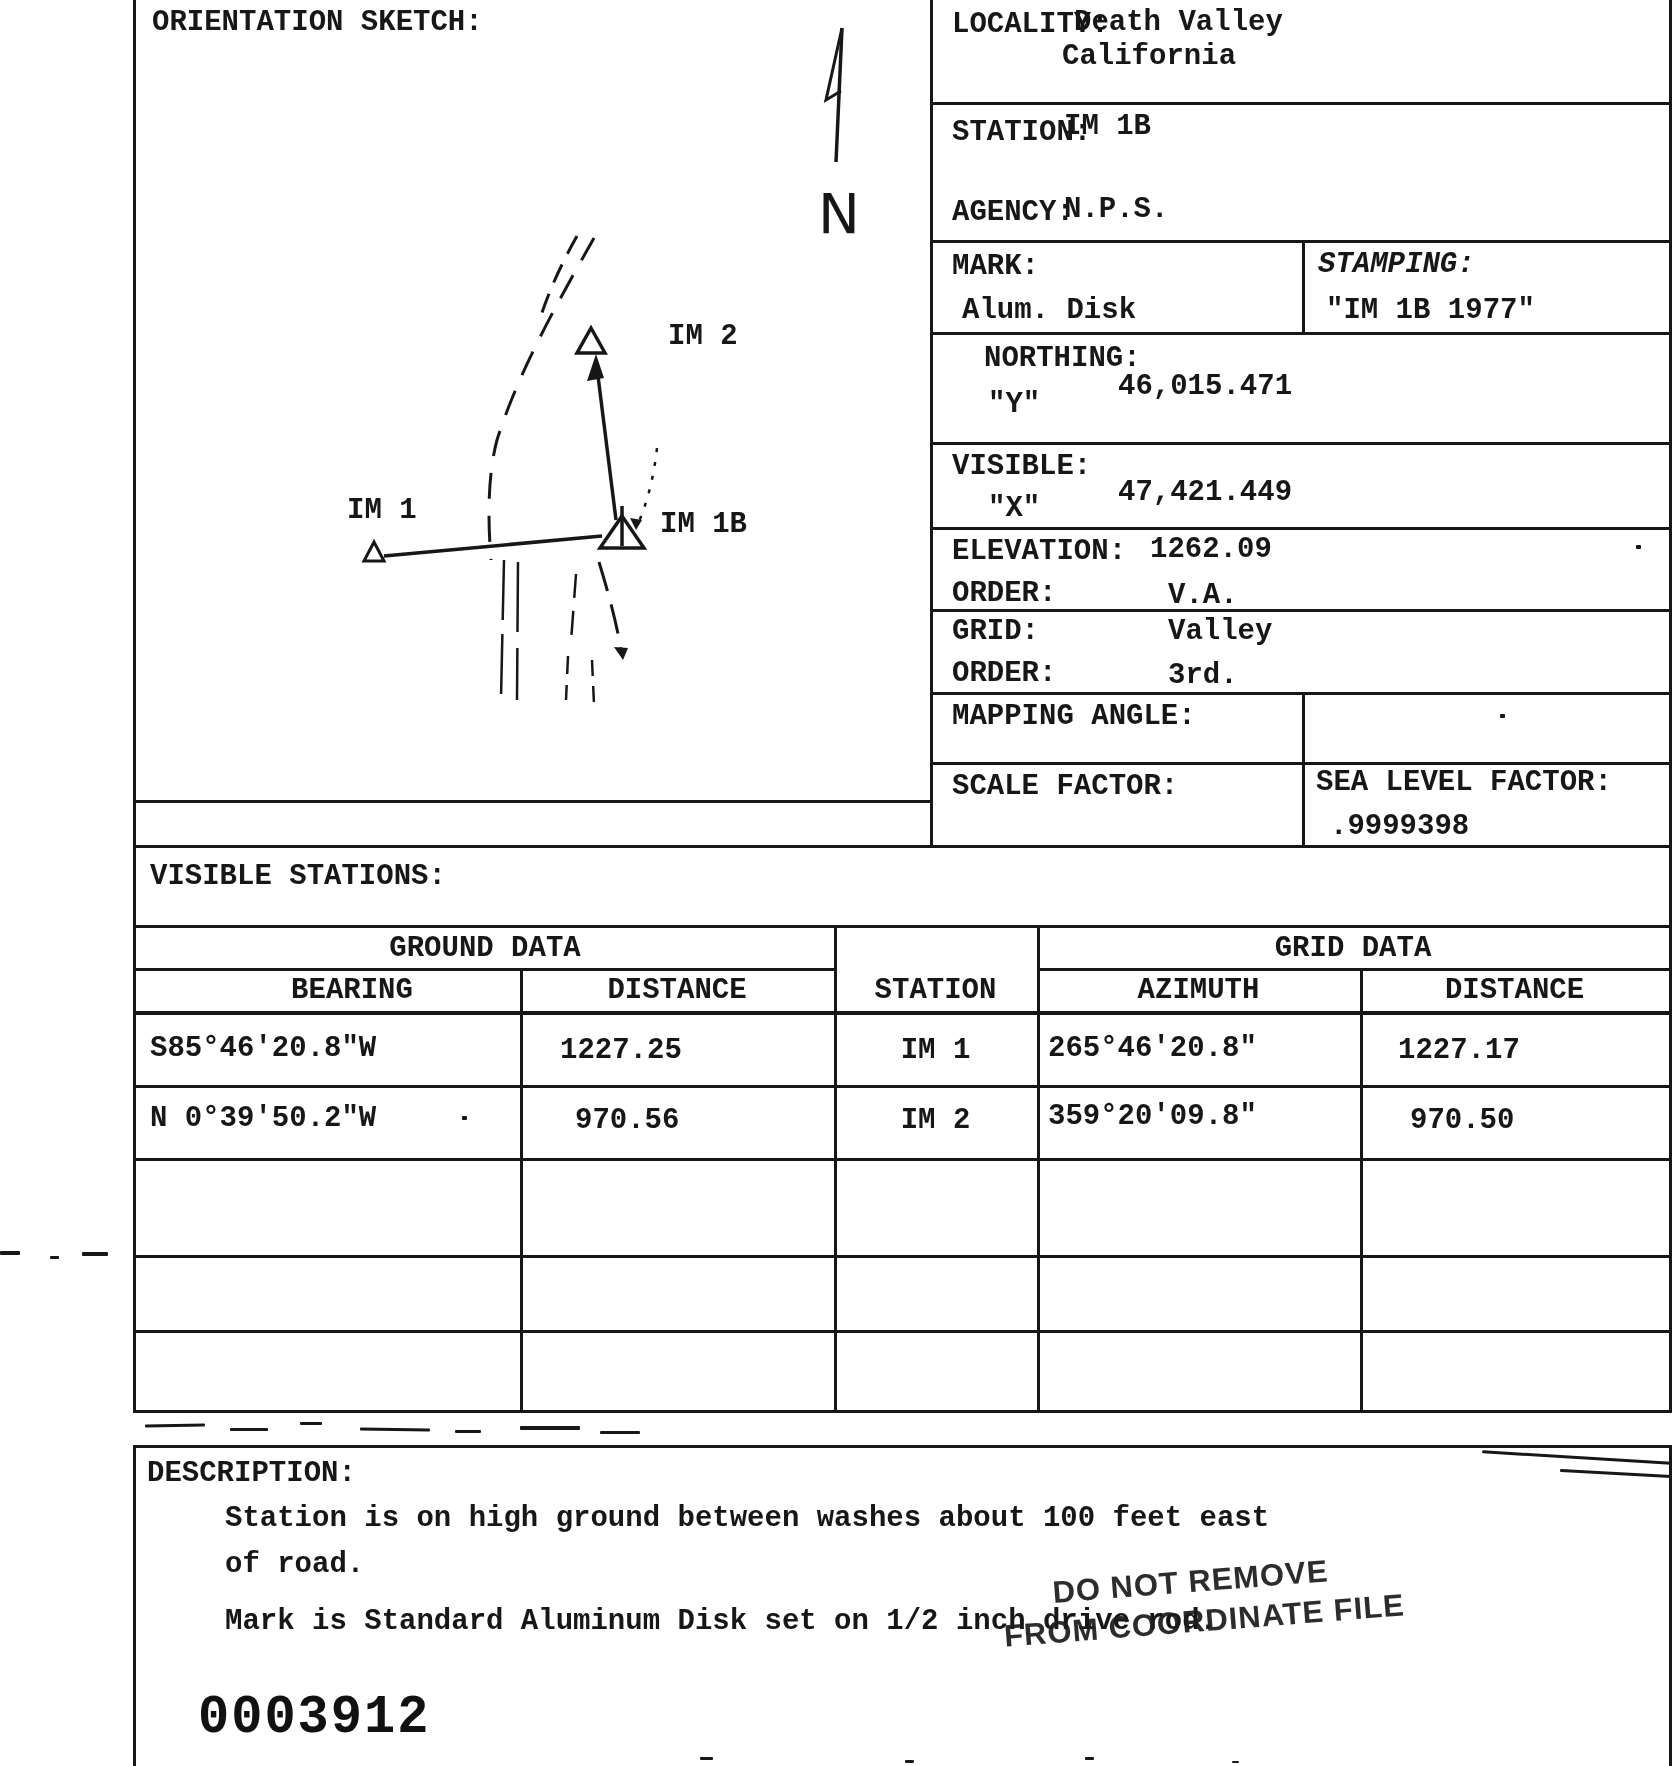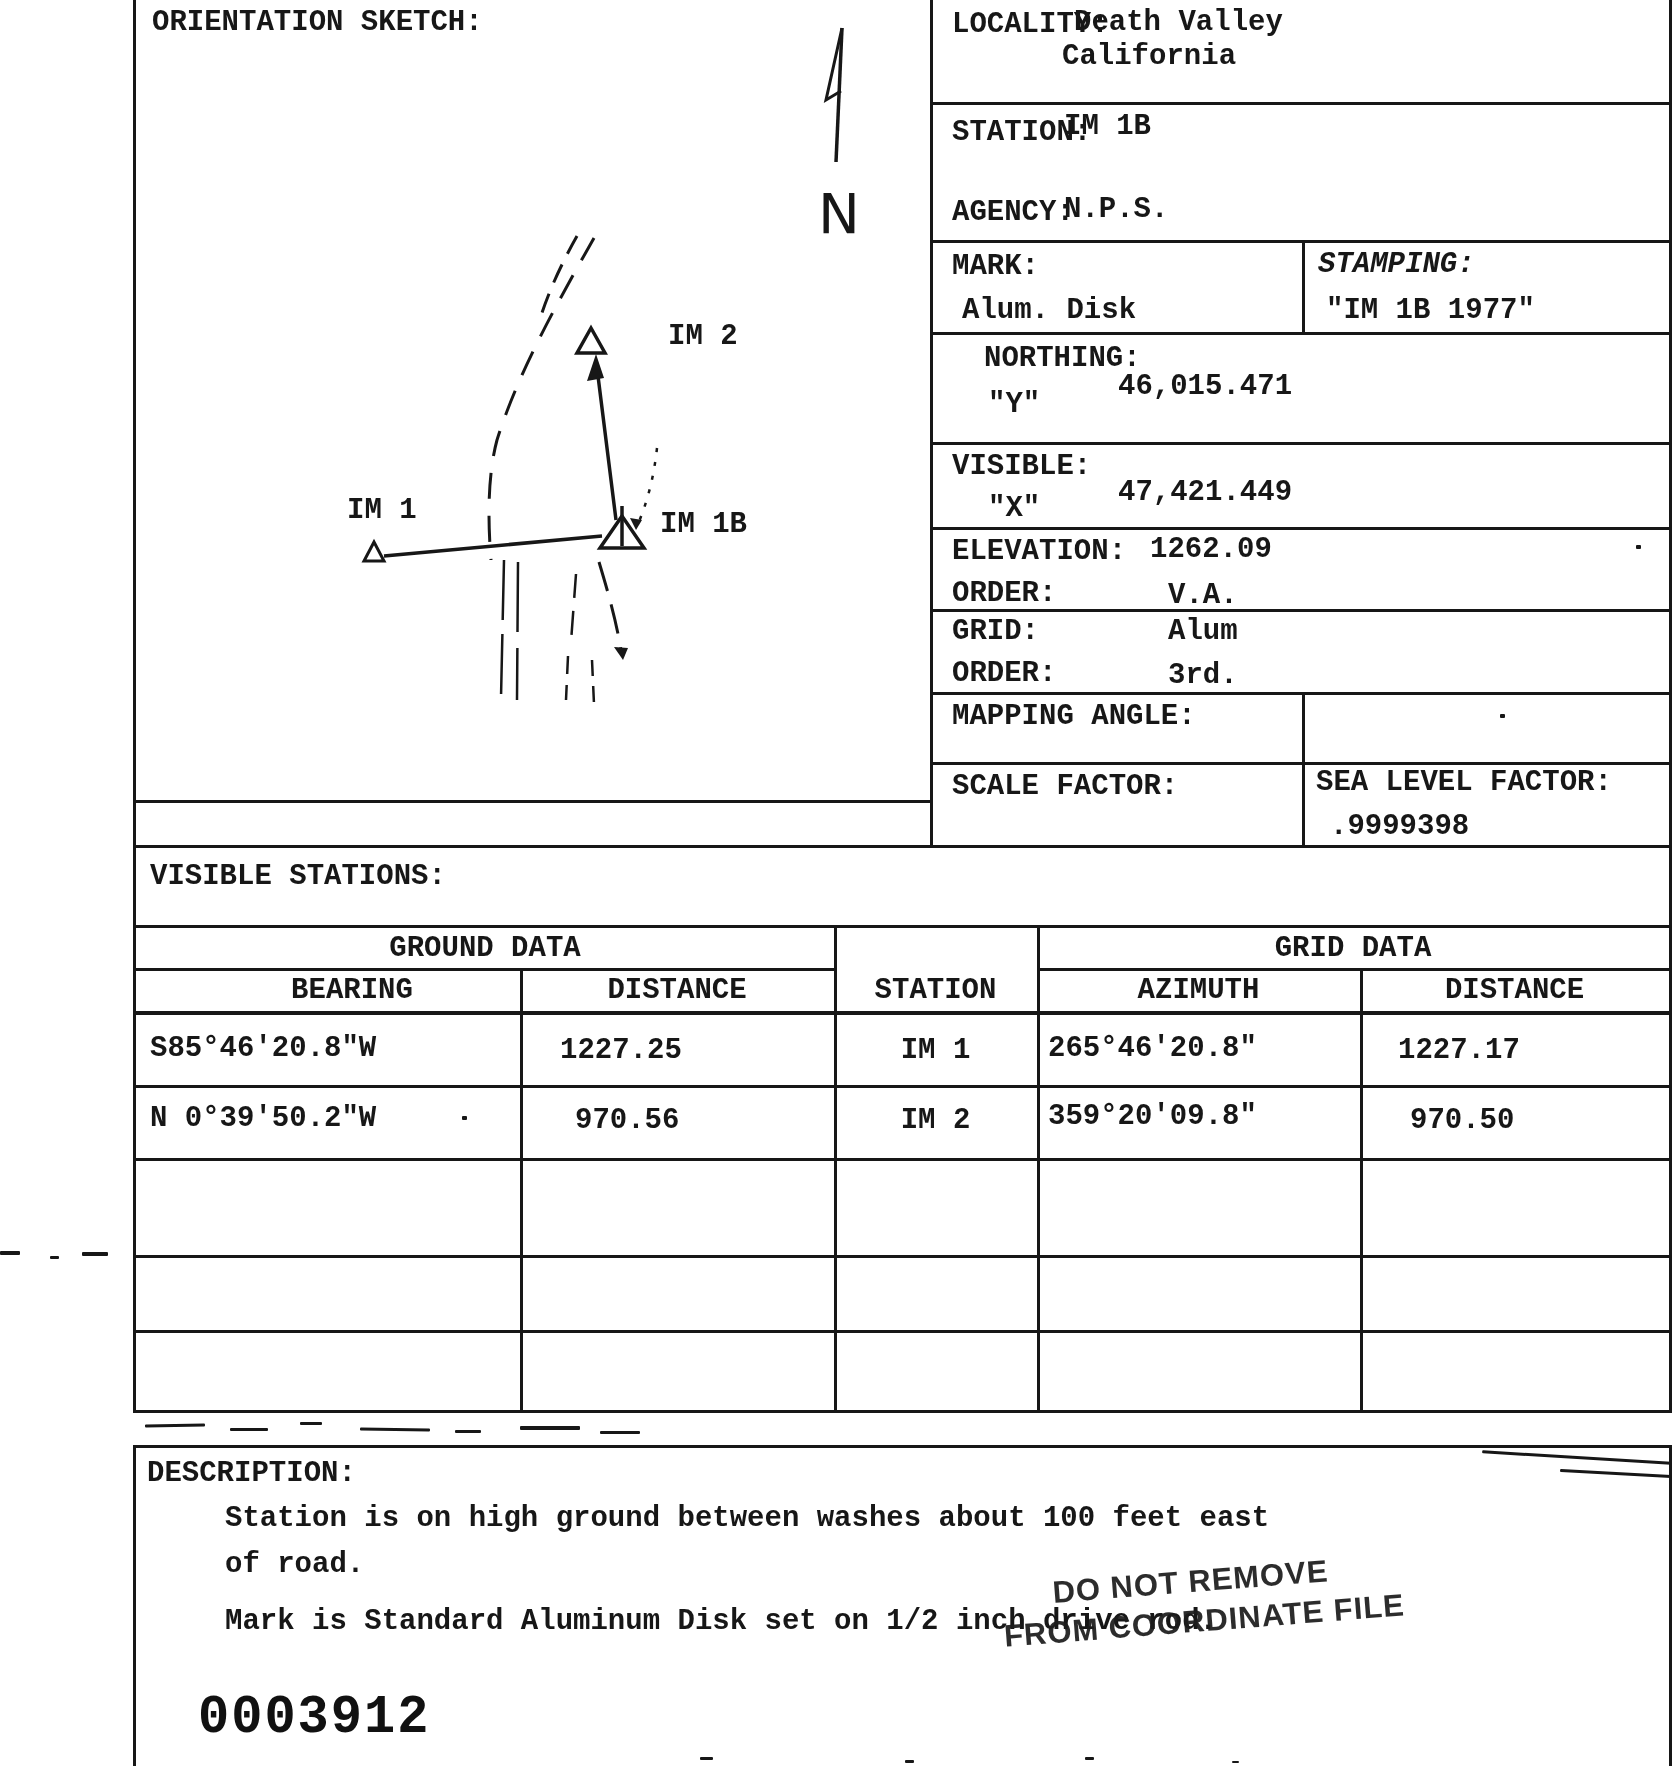--- a/index.html
+++ b/index.html
@@ -107,21 +107,21 @@
   <div class="abs t" style="left:952px; top:450px;">VISIBLE:</div>
   <div class="abs t" style="left:988px; top:492px;">"X"</div>
   <div class="abs t" style="left:1118px; top:476px;">47,421.449</div>
 
   <div class="abs t" style="left:952px; top:535px;">ELEVATION:</div>
   <div class="abs t" style="left:1150px; top:533px;">1262.09</div>
   <div class="abs t" style="left:952px; top:577px;">ORDER:</div>
   <div class="abs t" style="left:1168px; top:579px;">V.A.</div>
 
   <div class="abs t" style="left:952px; top:615px;">GRID:</div>
-  <div class="abs t" style="left:1168px; top:615px;">Alum</div>
+  <div class="abs t" style="left:1168px; top:615px;">Valley</div>
   <div class="abs t" style="left:952px; top:657px;">ORDER:</div>
   <div class="abs t" style="left:1168px; top:659px;">3rd.</div>
 
   <div class="abs t" style="left:952px; top:700px;">MAPPING ANGLE:</div>
   <div class="abs t" style="left:1320px; top:700px;"></div>
 
   <div class="abs t" style="left:952px; top:770px;">SCALE FACTOR:</div>
   <div class="abs t" style="left:1316px; top:766px;">SEA LEVEL FACTOR:</div>
   <div class="abs t" style="left:1330px; top:810px;">.9999398</div>
 

